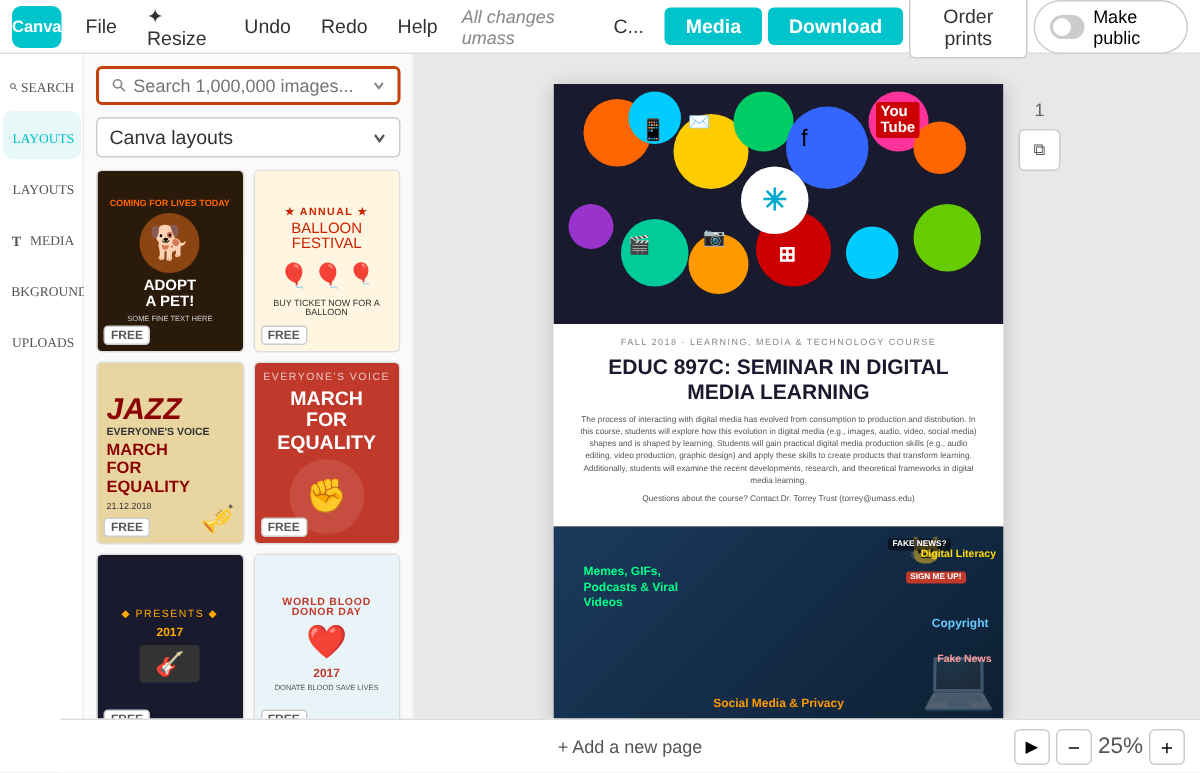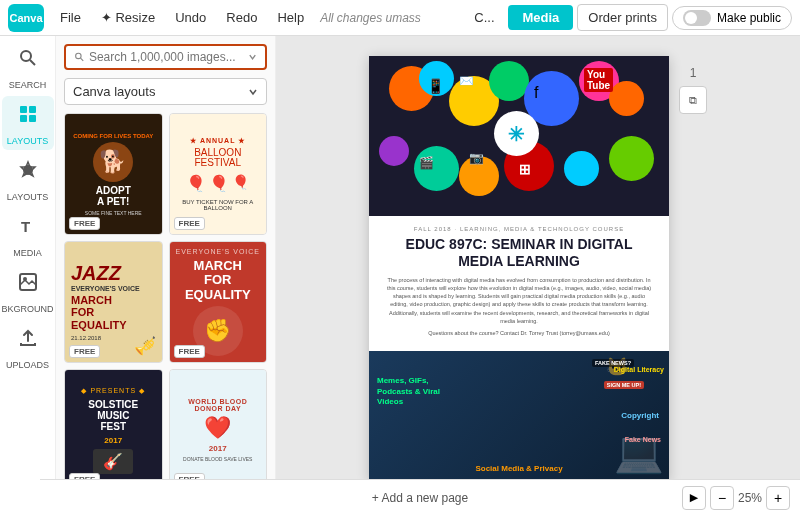--- a/index.html
+++ b/index.html
@@ -114,28 +114,29 @@
       border-right: 1px solid #eee;
       display: flex;
       flex-direction: column;
       align-items: center;
       padding-top: 4px;
       gap: 2px;
     }
     .sidebar-icon-item {
       width: 52px;
       display: flex;
-      flex-direction: column;
+      flex-direction: row;
       align-items: center;
       padding: 8px 4px 4px;
       border-radius: 6px;
       cursor: pointer;
       font-size: 9px;
       color: #555;
-      gap: 12px;
+      gap: 2px;
+      font-family: Liberation Serif, serif;
     }
     .sidebar-icon-item.active { background: #e8f7f8; color: #00c4cc; }
     .sidebar-icon-item svg { width: 20px; height: 20px; }
 
     
     #left-panel {
       width: 220px;
       background: #fafafa;
       border-right: 1px solid #eee;
       display: flex;
@@ -361,21 +362,21 @@
       border: 1px solid #ccc;
       border-radius: 4px;
       background: white;
       cursor: pointer;
       display: flex;
       align-items: center;
       justify-content: center;
       font-size: 14px;
     }
     .zoom-level {
-      font-size: 12px;
+      font-size: 15px;
       color: #555;
     }
     .present-btn {
       width: 24px; height: 24px;
       border: 1px solid #ccc;
       border-radius: 4px;
       background: white;
       cursor: pointer;
       display: flex;
       align-items: center;
@@ -394,20 +395,21 @@
   <span class="menu-item">
     ✦ <span>Resize</span>
   </span>
   <span class="menu-item">Undo</span>
   <span class="menu-item">Redo</span>
   <span class="menu-item">Help</span>
   <span class="autosave">All changes umass</span>
   <div class="spacer"></div>
   <input class="title-input" value="C..." style="width: 40px;">
   <button class="btn-share">Media</button>
+  <button class="btn-download">Download</button>
   <button class="btn-order">Order prints</button>
   <div class="btn-public">
     <div class="toggle-circle"></div>
     <span>Make public</span>
   </div>
 </div>
 
 <div id="main">
 
   <div id="sidebar-icons">
@@ -521,21 +523,20 @@
           <div style="width:50px;height:50px;background:rgba(255,255,255,0.1);border-radius:50%;display:flex;align-items:center;justify-content:center;">
             <div style="font-size:22px;filter:grayscale(0);">✊</div>
           </div>
         </div>
         <div class="free-badge">FREE</div>
       </div>
 
       <div class="template-card">
         <div class="template-img t5" style="display:flex;flex-direction:column;align-items:center;justify-content:center;gap:4px;padding:6px;">
           <div style="color:#ffaa00;font-size:7px;letter-spacing:1px;text-transform:uppercase;">◆ PRESENTS ◆</div>
-          <div style="color:white;font-size:10px;font-weight:900;text-align:center;line-height:1.1;text-transform:uppercase;">SOLSTICE<br>MUSIC<br>FEST</div>
           <div style="color:#ffaa00;font-size:8px;font-weight:bold;">2017</div>
           <div style="width:40px;height:25px;background:#333;border-radius:3px;display:flex;align-items:center;justify-content:center;">
             <div style="font-size:16px;">🎸</div>
           </div>
         </div>
         <div class="free-badge">FREE</div>
       </div>
 
       <div class="template-card">
         <div class="template-img t6" style="display:flex;flex-direction:column;align-items:center;justify-content:center;gap:3px;padding:6px;">
@@ -594,21 +595,21 @@
 
           <div style="position:absolute;inset:0;background:linear-gradient(135deg,#1a3a5c 0%,#0d1f33 100%);"></div>
 
           <div style="position:absolute;right:5px;bottom:5px;font-size:40px;opacity:0.3;">💻</div>
 
           <div style="position:absolute;top:5px;right:40px;font-size:18px;opacity:0.5;">🐱</div>
 
           <div style="position:absolute;top:8px;right:35px;color:white;font-size:5.5px;font-weight:bold;background:rgba(0,0,0,0.5);padding:1px 3px;border-radius:2px;">FAKE NEWS?</div>
           <div style="position:absolute;top:30px;right:25px;color:white;font-size:5.5px;font-weight:bold;background:#c0392b;padding:1px 3px;border-radius:2px;">SIGN ME UP!</div>
 
-          <div style="position:absolute;top:25px;left:8px;color:#00ff88;font-size:8px;font-weight:900;line-height:1.3;">Memes, GIFs,<br>Podcasts &amp; Viral<br>Videos</div>
+          <div style="position:absolute;top:25px;left:20px;color:#00ff88;font-size:8px;font-weight:900;line-height:1.3;">Memes, GIFs,<br>Podcasts &amp; Viral<br>Videos</div>
           <div style="position:absolute;top:15px;right:5px;color:#ffdd00;font-size:7px;font-weight:900;">Digital Literacy</div>
           <div style="position:absolute;top:60px;right:10px;color:#66ccff;font-size:8px;font-weight:900;">Copyright</div>
           <div style="position:absolute;top:85px;right:8px;color:#ff9999;font-size:7px;font-weight:900;">Fake News</div>
           <div style="position:absolute;bottom:8px;left:50%;transform:translateX(-50%);color:#ff9900;font-size:8px;font-weight:900;white-space:nowrap;">Social Media &amp; Privacy</div>
         </div>
 
       </div>
 
       <div id="right-tools">
         <div class="page-number">1</div>

